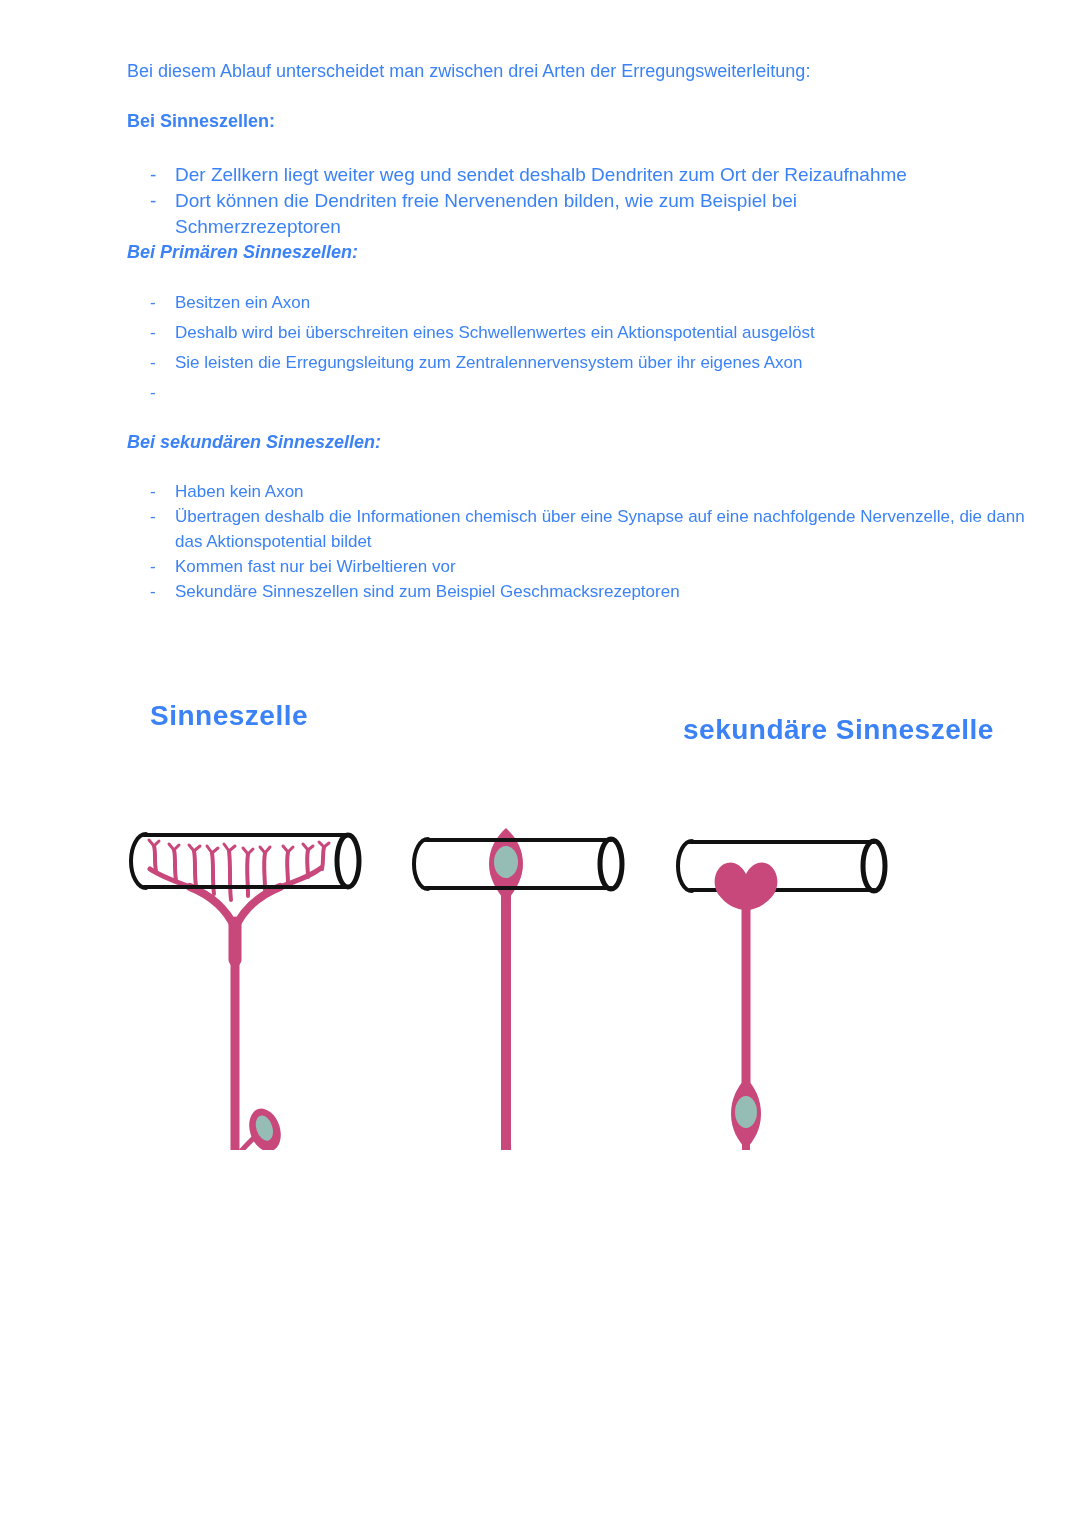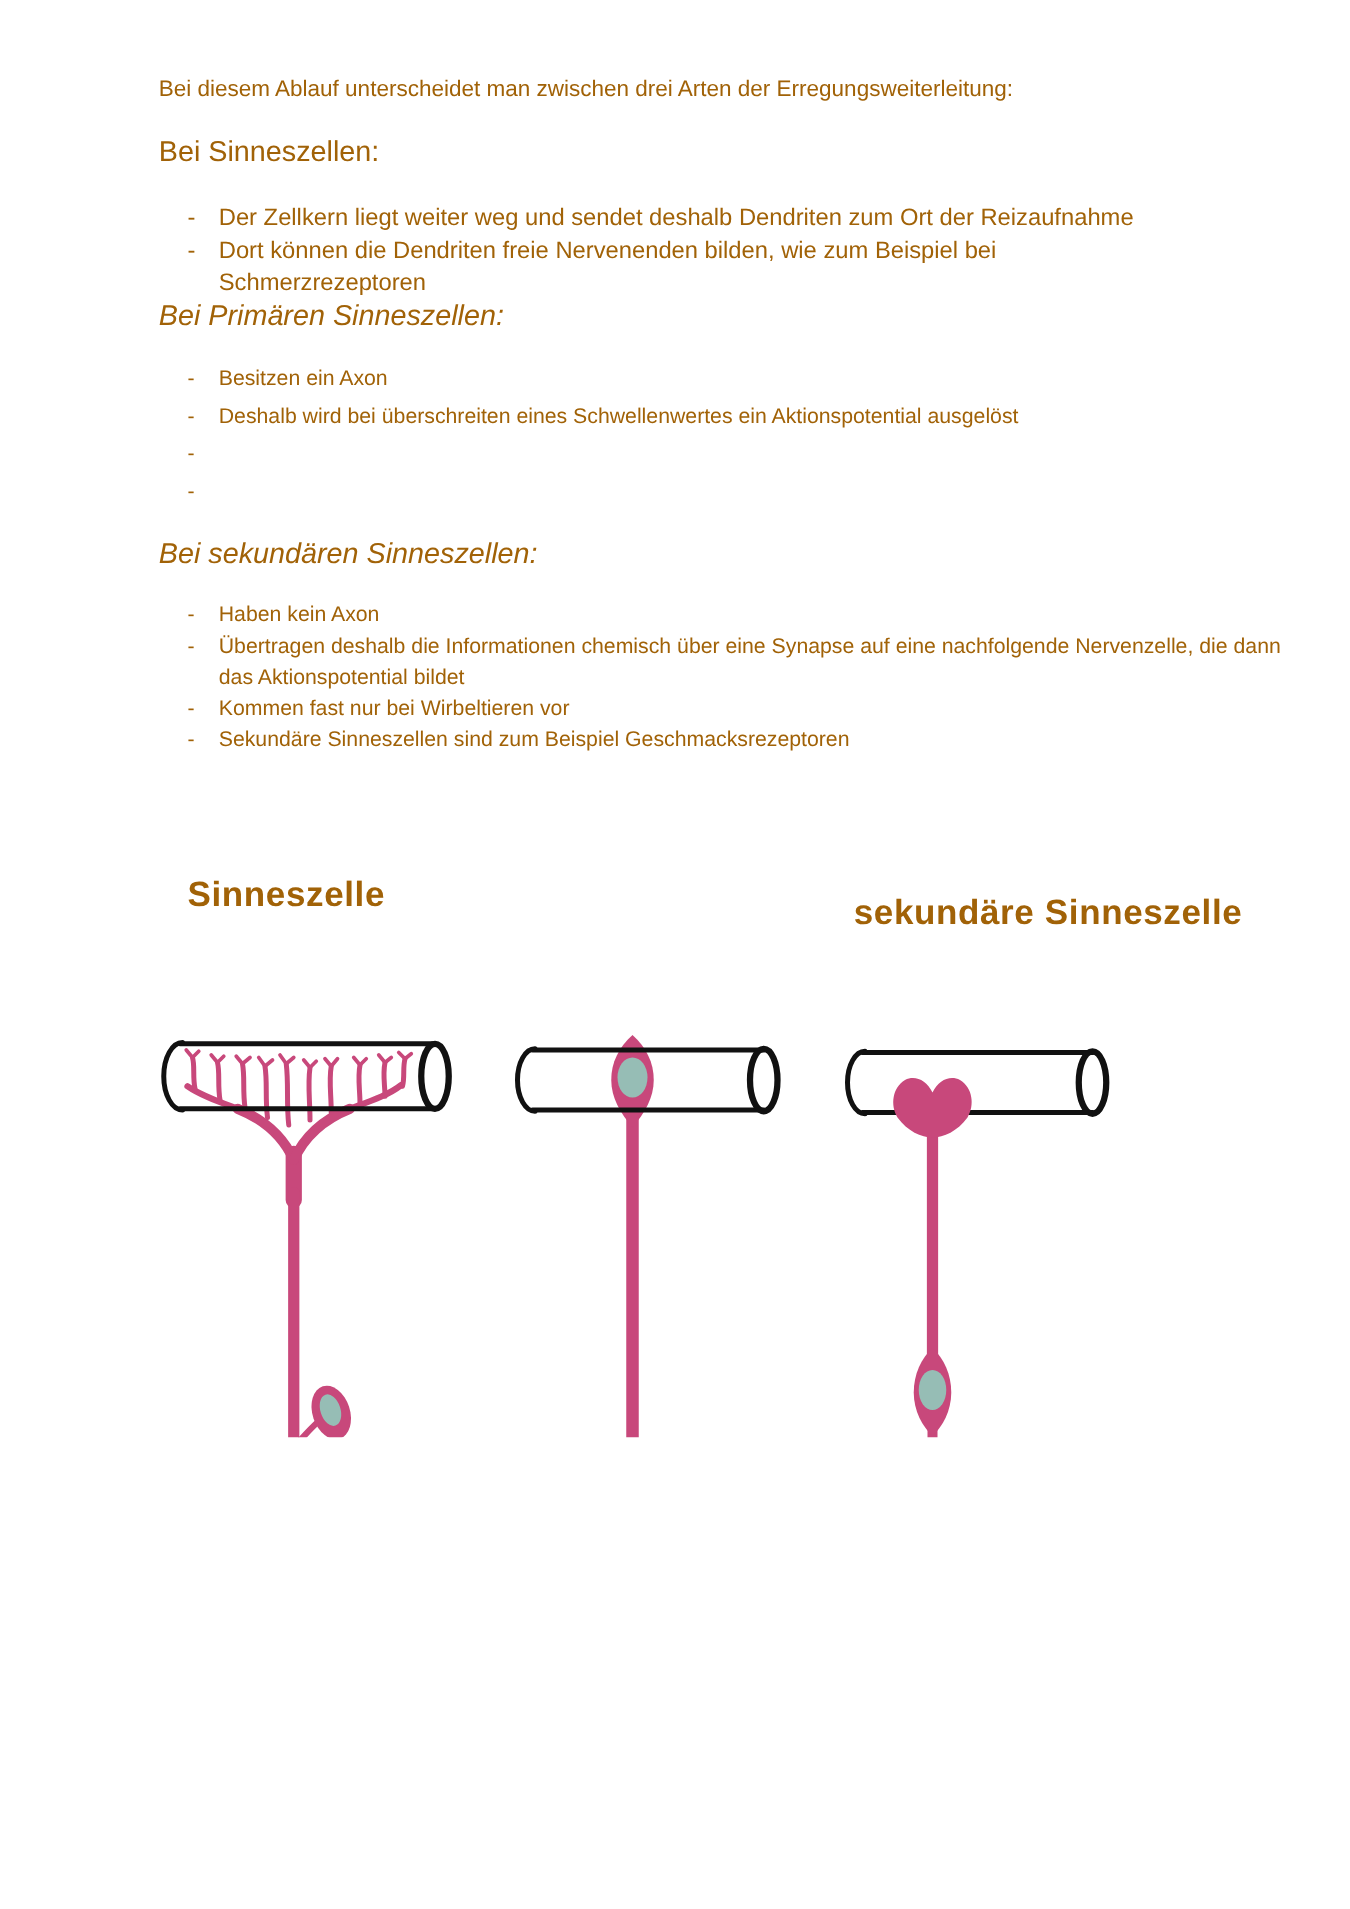--- a/index.html
+++ b/index.html
@@ -1,27 +1,27 @@
 <!DOCTYPE html>
 <html><head>
 <meta charset="utf-8">
 <style>
   html,body { margin:0; padding:0; background:#ffffff; }
   .page {
     position:relative;
     width:1080px; height:1150px;
     background:#ffffff;
     font-family:"Liberation Sans", sans-serif;
-    color:#a16207;
+    color:#3b82f6;
     overflow:hidden;
   }
   .text-flow { padding:60px 15px 0 127px; }
   .intro { font-size:18px; line-height:23px; }
   .section-heading {
-    font-size:23px; font-weight:normal; line-height:25px;
+    font-size:18px; font-weight:bold; line-height:25px;
     margin:0;
   }
   .h-s1 { margin-top:26px; }
   .h-s2 { margin-top:0; font-style:italic; }
   .h-s3 { margin-top:27px; font-style:italic; }
   ul.bullets { list-style:none; margin:0; padding:0; }
   ul.s1 { margin-top:28px; font-size:19px; }
   ul.s1 li { line-height:26px; max-width:760px; }
   ul.s2 { margin-top:28px; font-size:17px; }
   ul.s2 li { line-height:20px; margin-bottom:10px; }
@@ -62,20 +62,21 @@
         <li class="bullet-item">
           <span class="dash">-</span>
           <span class="bullet-text">Besitzen ein Axon</span>
         </li>
         <li class="bullet-item">
           <span class="dash">-</span>
           <span class="bullet-text">Deshalb wird bei überschreiten eines Schwellenwertes ein Aktionspotential ausgelöst</span>
         </li>
         <li class="bullet-item">
           <span class="dash">-</span>
+          <span class="bullet-text">Sie leisten die Erregungsleitung zum Zentralennervensystem über ihr eigenes Axon</span>
         </li>
         <li class="bullet-item">
           <span class="dash">-</span>
         </li>
       </ul>
 
     <div class="section-heading h-s3">Bei sekundären Sinneszellen:</div>
     <ul class="bullets s3">
         <li class="bullet-item">
           <span class="dash">-</span>

